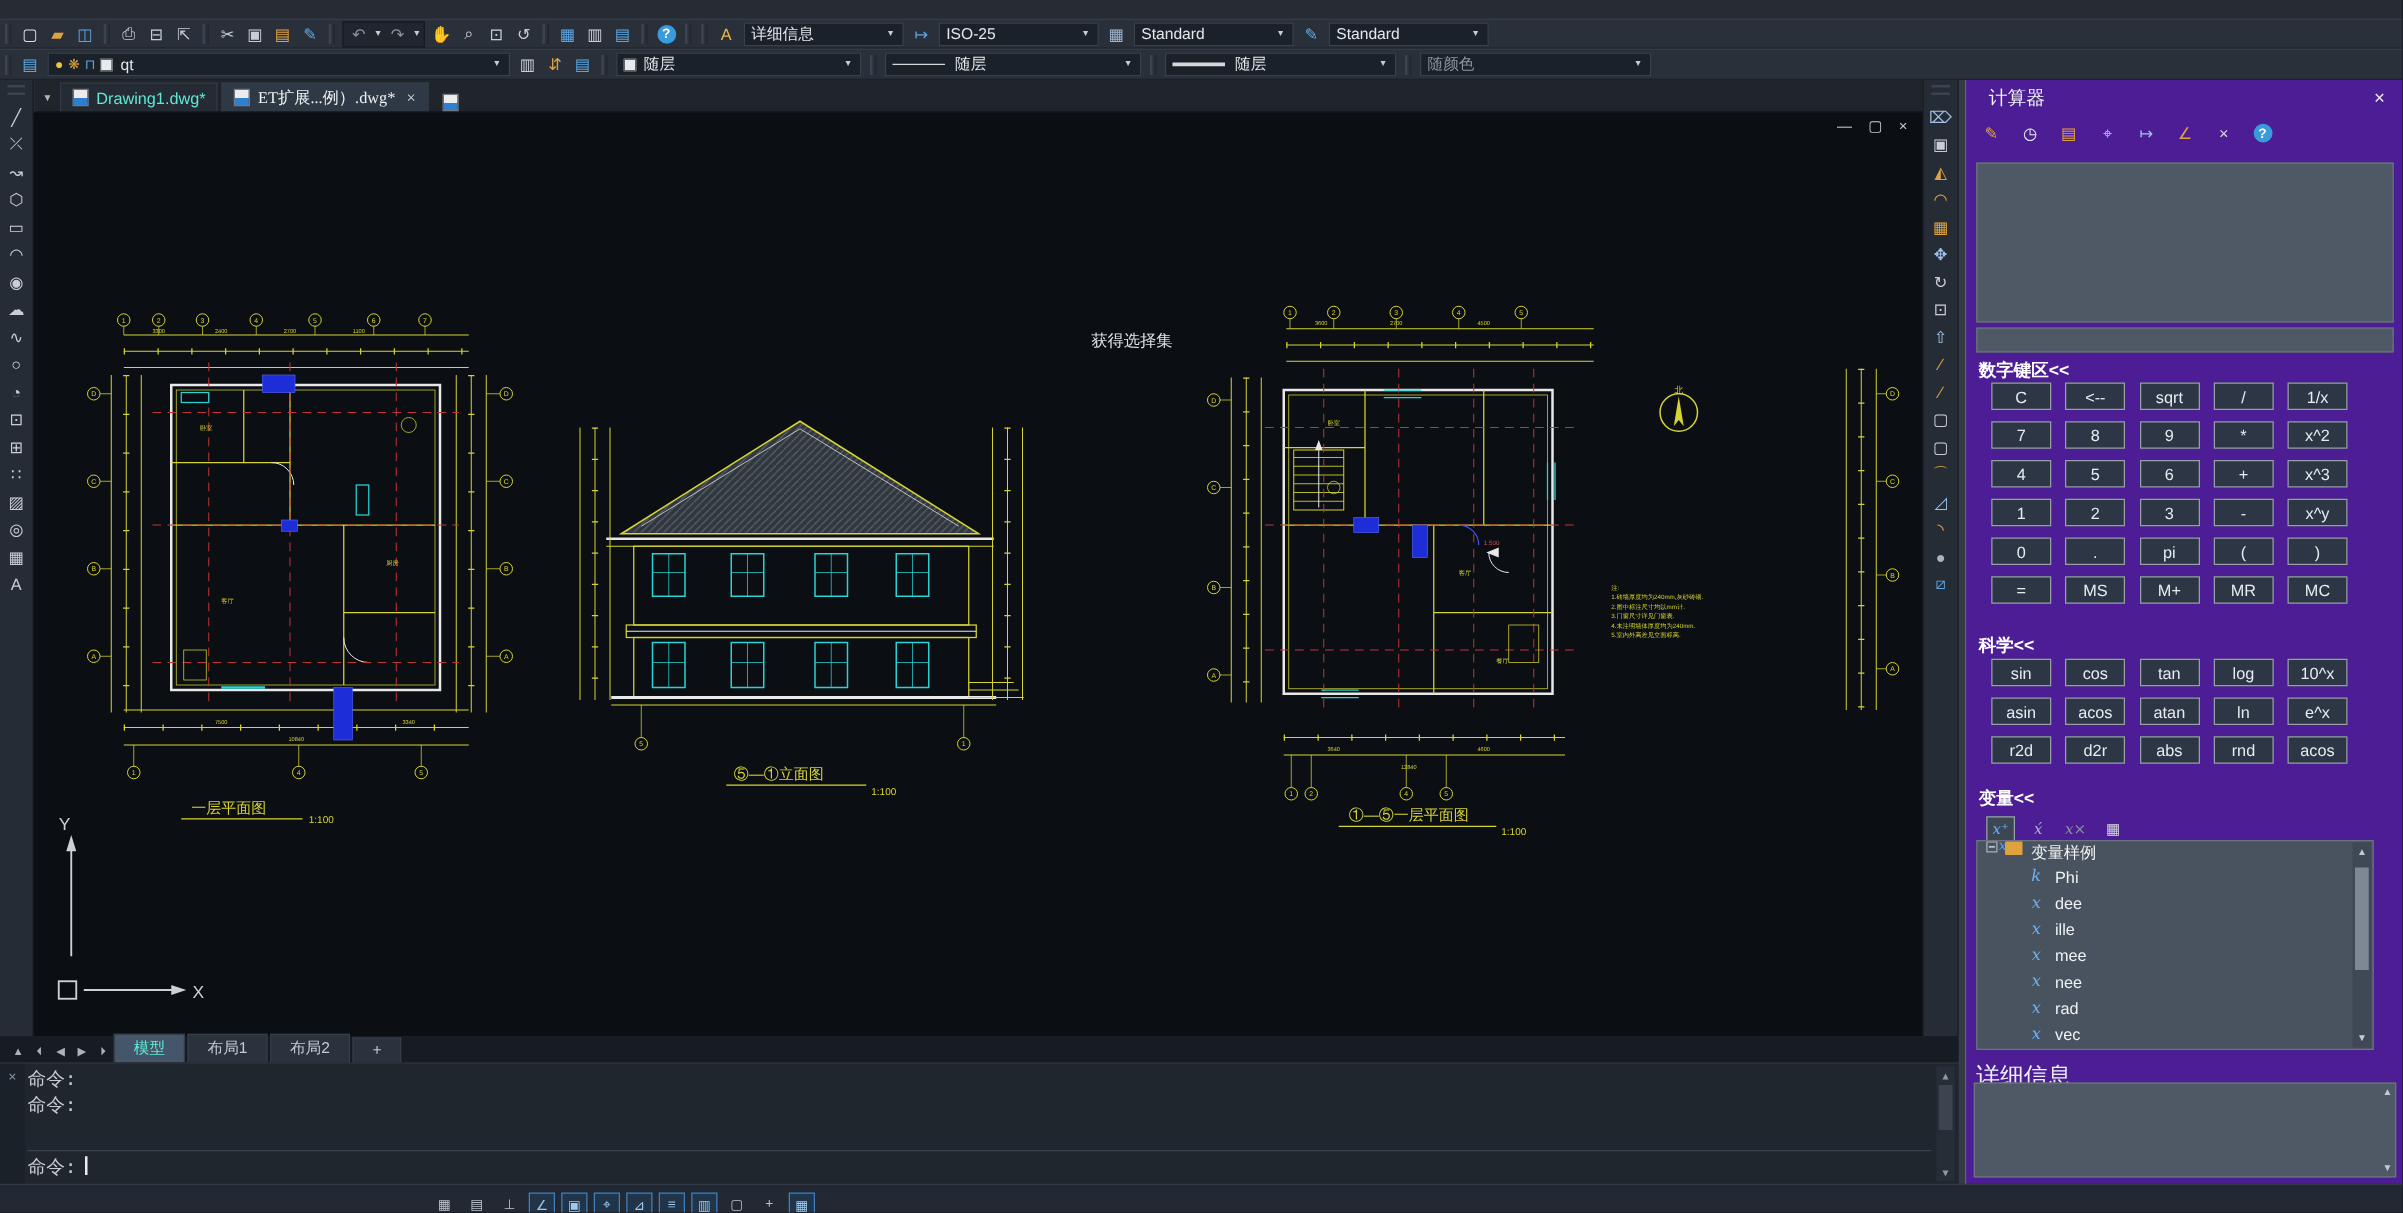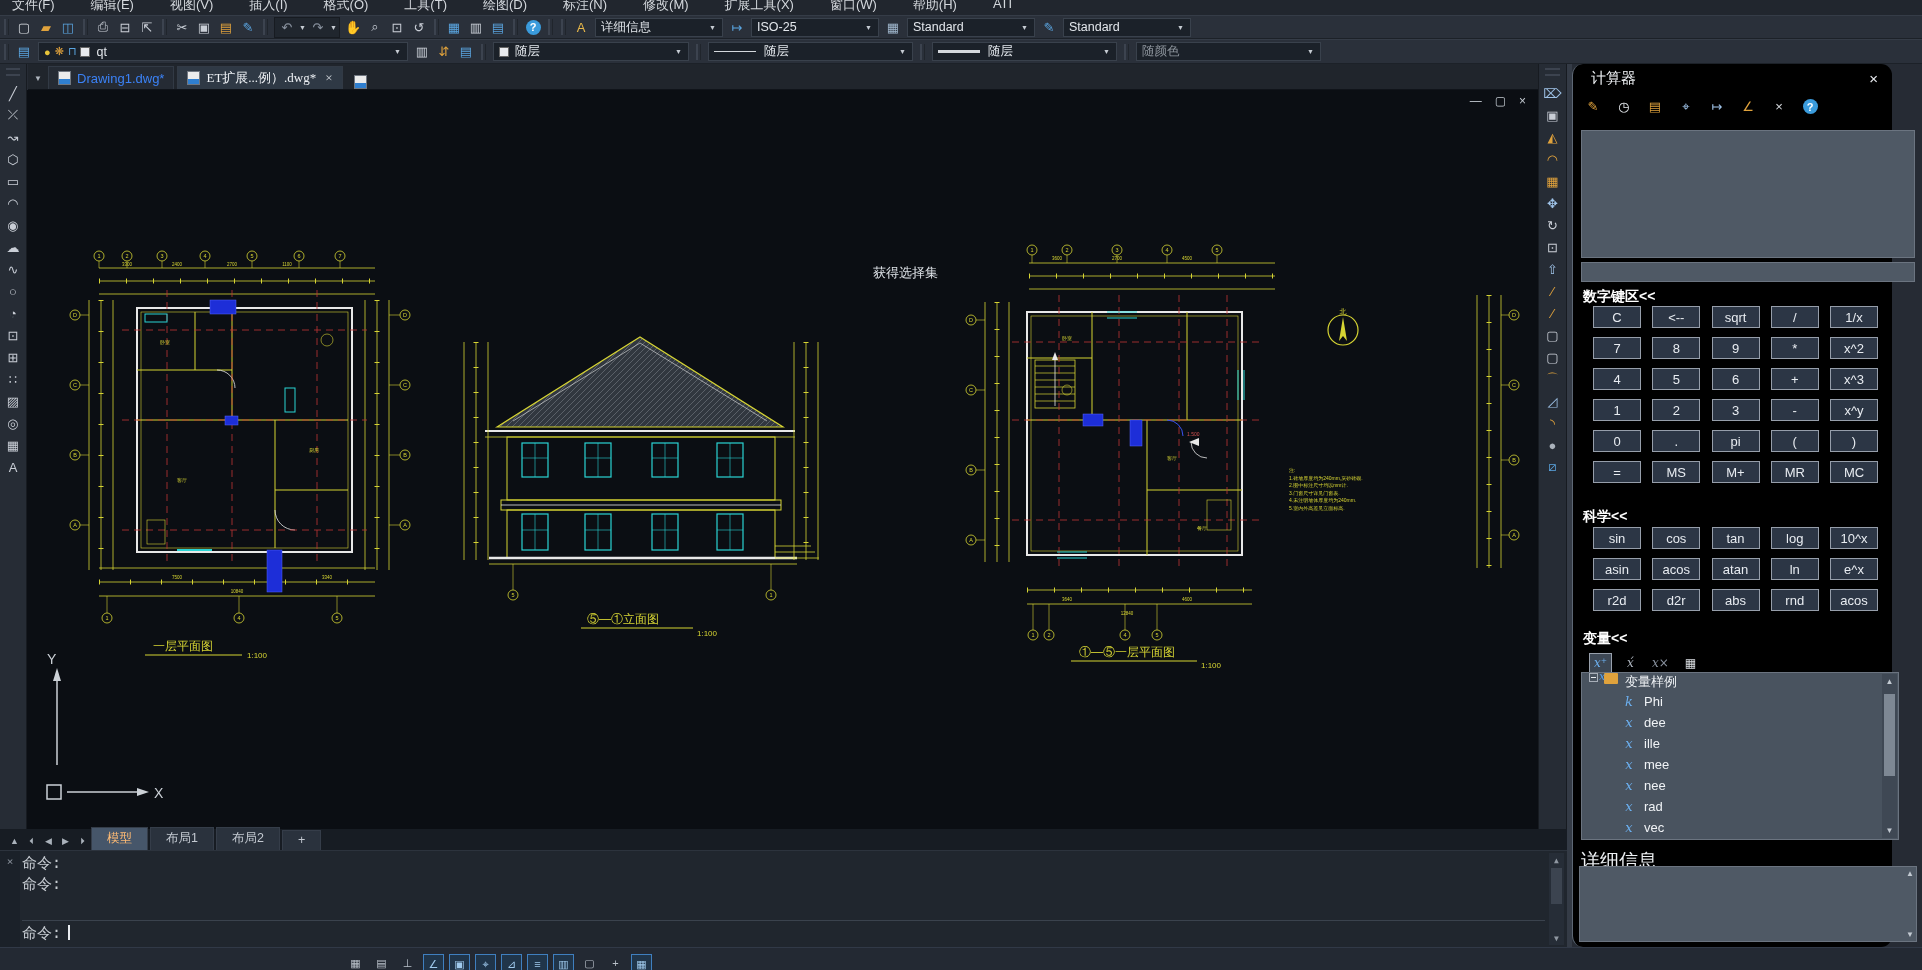--- a/index.html
+++ b/index.html
@@ -31,21 +31,21 @@
   .lineglyph { width:42px; height:1px; background:#d4d8dd; margin-right:8px; }
   .lineglyph.thick { height:3px; }
   .mini { font-size:11px; margin-right:4px; }
 
   
   .tabbar { position:absolute; left:28px; top:64px; width:1539px; height:26px; background:#20252c;
             border-bottom:1px solid #10141a; display:flex; align-items:flex-end; }
   .tab-drop { width:20px; height:22px; display:flex; align-items:center; justify-content:center;
               color:#aeb5be; font-size:8px; }
   .dtab { height:23px; display:flex; align-items:center; padding:0 9px; margin-right:3px; font-size:13px;
-          color:#3b82f6; background:#252b34; border:1px solid #323a45; border-bottom:none; white-space:nowrap; }
+          color:#5eead4; background:#252b34; border:1px solid #323a45; border-bottom:none; white-space:nowrap; }
   .dtab.active { background:#2f3945; color:#eef1f5;font-family:Liberation Serif, serif; }
   .dwgicon { width:13px; height:14px; background:linear-gradient(#ececec 55%, #2f7fd0 45%);
              border:1px solid #707781; margin-right:6px; }
   .tabclose { margin-left:9px; color:#d2d7dd; font-size:13px; }
   .newdoc { margin-left:8px; }
 
   
   .ltool, .rtool { position:absolute; top:64px; height:765px; background:#262c35; }
   .ltool { left:0; width:27px; border-right:1px solid #171b21; }
   .rtool { left:1538px; width:29px; border-left:1px solid #171b21; border-right:1px solid #171b21; }
@@ -58,21 +58,21 @@
   .winctl { position:absolute; right:12px; top:4px; display:flex; gap:13px; color:#c3c9d0; font-size:12px; }
   .winctl span { cursor:default; }
 
   
   .modelbar { position:absolute; left:0; top:829px; width:1567px; height:21px; background:#171c23;
               display:flex; align-items:flex-end; padding-left:6px; }
   .mnav { width:17px; height:18px; display:flex; align-items:center; justify-content:center;
           color:#aab2bb; font-size:9px; }
   .mtab { padding:2px 15px 3px; font-size:12.5px; background:#2a323d; color:#c3c9d1; margin-right:2px;
           border:1px solid #353d49; border-bottom:none; }
-  .mtab.active { background:#46566a; color:#fdba74; }
+  .mtab.active { background:#46566a; color:#5eead4; }
 
   
   .cmd { position:absolute; left:0; top:850px; width:1567px; height:97px; background:#20262e;
          border-top:1px solid #2c333d; font-family:"DejaVu Sans Mono",monospace; }
   .cmd-left { position:absolute; left:0; top:0; bottom:0; width:20px; background:#1b2129; color:#868e98;
               text-align:center; font-size:11px; padding-top:4px; }
   .cmd-lines { position:absolute; left:22px; top:3px; right:22px; }
   .cmdline { height:21px; font-size:15px; color:#c8cdd3; white-space:pre; }
   .cmd-sep { position:absolute; left:22px; right:22px; top:69px; border-top:1px solid #3a424d; }
   .cmd-prompt { position:absolute; left:22px; top:73px; font-size:15px; color:#c8cdd3; }
@@ -84,22 +84,22 @@
 
   
   .statusbar { position:absolute; left:0; top:947px; right:0; height:23px; background:#232933;
                border-top:1px solid #313947; overflow:hidden; }
   .sicons { position:absolute; left:345px; top:6px; display:flex; gap:5px; }
   .sicon { width:21px; height:22px; display:flex; align-items:flex-start; justify-content:center;
            color:#b9c0c9; font-size:11px; padding-top:3px; }
   .sicon.blue { border:1px solid #3f7fbf; background:#20354a; color:#9fc9ec; }
 
   
-  .panel { position:absolute; left:1572px; top:64px; width:320px; height:883px; background:#000000;
-           border-left:1px solid #5d6774;border-radius:11px; }
+  .panel { position:absolute; left:1572px; top:64px; width:350px; height:883px; background:#4c1d95;
+           border-left:1px solid #5d6774; }
   .splitter { position:absolute; left:1567px; top:64px; width:5px; height:883px; background:#343b46; }
   .panel-title { position:absolute; left:0; top:0; right:0; height:28px; display:flex;
                  align-items:center; justify-content:space-between; padding:0 14px 0 18px; }
   .panel-title .t { color:#f0f3f6; font-size:15px; }
   .panel-title .x { color:#e8ebef; font-size:15px; }
   .ptoolbar { position:absolute; left:8px; top:32px; display:flex; gap:7px; }
   .picon { width:24px; height:21px; display:flex; align-items:center; justify-content:center; font-size:13px; }
   .pbox { position:absolute; left:8px; width:334px; background:#4f5965; border:1px solid #6b7480; }
   .histbox { top:66px; height:128px; }
   .inputbox { top:198px; height:20px; }
@@ -138,35 +138,20 @@
   .r { stroke:#c03636; fill:none; stroke-dasharray:7 5; }
   .c { stroke:#2ad4d4; fill:none; }
   .b { stroke:#3a52f0; fill:none; }
   text.yt { fill:#d6d433; stroke:none; font-family:"Liberation Sans",sans-serif; }
 </style>
 </head>
 <body>
 
 <div class="app">
 
-  <div class="menubar">
-      <span class="menu-item">文件(F)</span>
-      <span class="menu-item">编辑(E)</span>
-      <span class="menu-item">视图(V)</span>
-      <span class="menu-item">插入(I)</span>
-      <span class="menu-item">格式(O)</span>
-      <span class="menu-item">工具(T)</span>
-      <span class="menu-item">绘图(D)</span>
-      <span class="menu-item">标注(N)</span>
-      <span class="menu-item">修改(M)</span>
-      <span class="menu-item">扩展工具(X)</span>
-      <span class="menu-item">窗口(W)</span>
-      <span class="menu-item">帮助(H)</span>
-      <span class="menu-item">ATI</span>
-    </div>
 
   <div class="toolbar tb1">
       <span class="grip"></span>
       <span class="ticon" style="color: rgb(217, 221, 226);">▢</span>
       <span class="ticon" style="color: rgb(224, 162, 60);">▰</span>
       <span class="ticon" style="color: rgb(90, 165, 224);">◫</span>
       <span class="grip"></span>
       <span class="ticon" style="color: rgb(201, 206, 214);">⎙</span>
       <span class="ticon" style="color: rgb(201, 206, 214);">⊟</span>
       <span class="ticon" style="color: rgb(201, 206, 214);">⇱</span>

